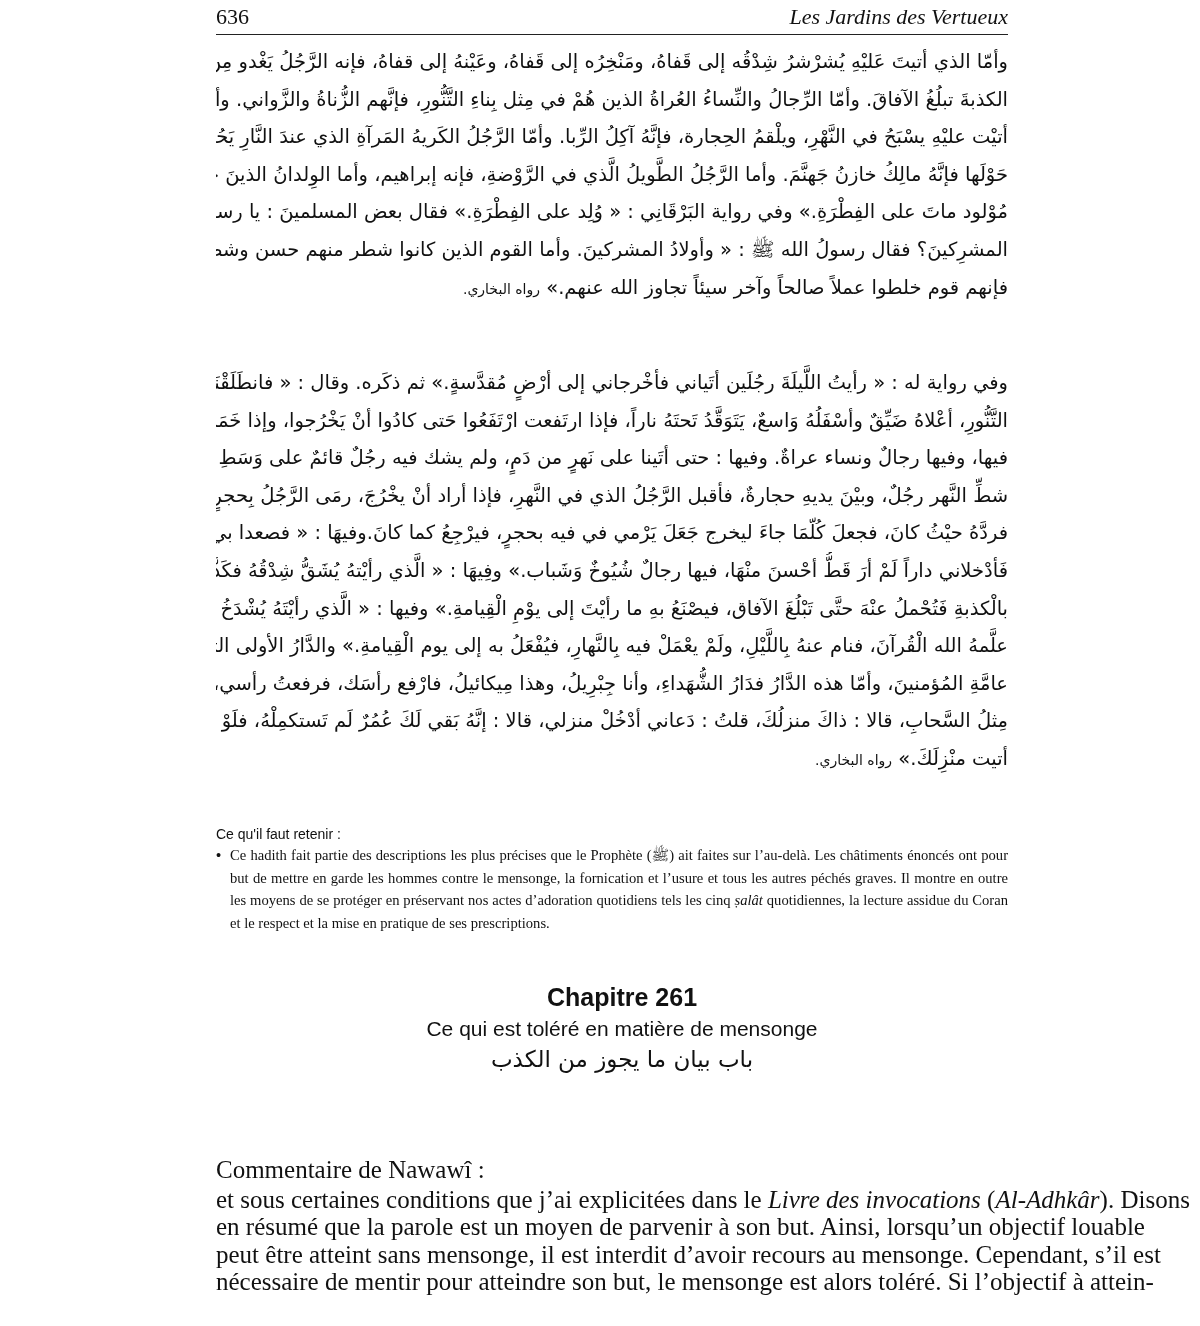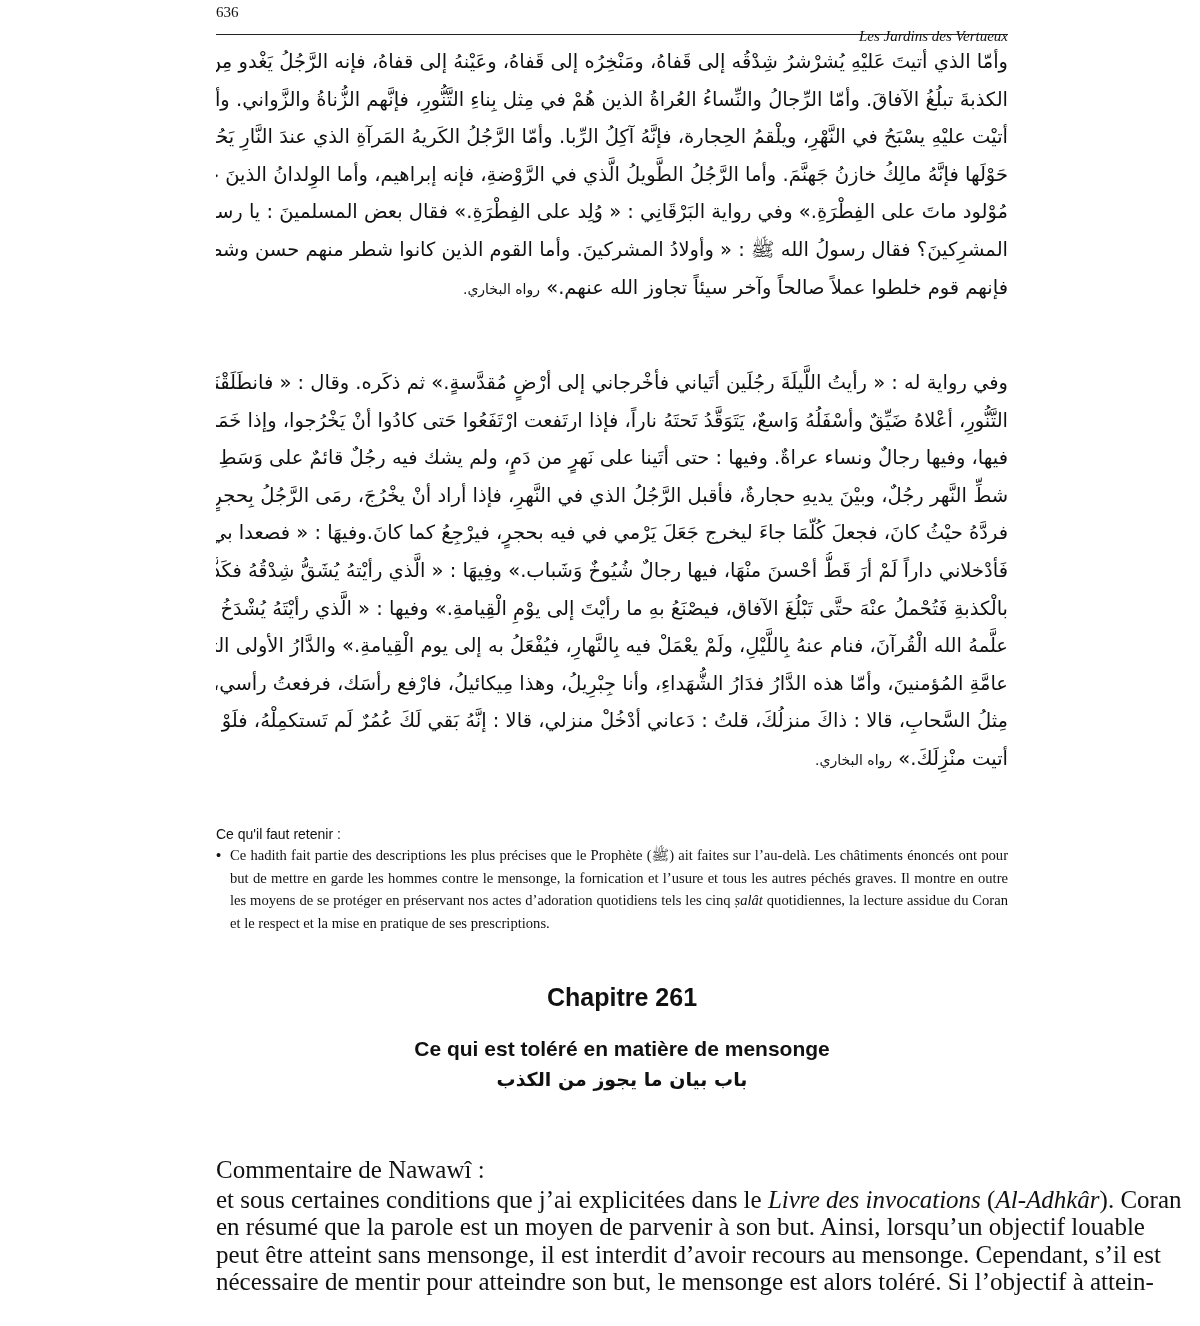--- a/index.html
+++ b/index.html
@@ -1,35 +1,35 @@
 <!DOCTYPE html>
 <html><head>
 <meta charset="utf-8">
 <style>
   html, body { margin: 0; padding: 0; background: #ffffff; }
   body { width: 1200px; height: 1326px; position: relative; overflow: hidden; color: #111; }
   .page { position: absolute; left: 216px; top: 0; width: 792px; }
-  .running-head { position: relative; height: 34px; border-bottom: 1.5px solid #222; font-family: "Liberation Serif", "DejaVu Serif", serif; font-size: 15px; }
+  .running-head { position: relative; height: 34px; border-bottom: 1.5px solid #222; font-family: "Liberation Serif", "DejaVu Serif", serif; font-size: 22px; }
   .running-head .pageno { position: absolute; left: 0; top: 4px; }
-  .running-head .booktitle { position: absolute; right: 0; top: 4px; font-style: italic; margin-top: 24px; }
+  .running-head .booktitle { position: absolute; right: 0; top: 4px; font-style: italic; }
   .arabic { direction: rtl; text-align: justify; text-align-last: right; font-family: "DejaVu Sans", sans-serif; font-size: 19.5px; line-height: 37.6px; margin: 0; }
   .arabic .line { display: block; text-align: justify; text-align-last: justify; white-space: nowrap; overflow: hidden; }
   .arabic .line.last { text-align-last: right; }
   .arabic .src { font-size: 14px; }
   .block1 { position: absolute; top: 43px; left: 0; width: 792px; }
   .block2 { position: absolute; top: 364px; left: 0; width: 792px; }
   .retain { position: absolute; top: 826px; left: 0; width: 792px; }
   .retain-title { font-family: "Liberation Sans", sans-serif; font-size: 14px; margin: 0 0 2px 0; }
   .retain-list { list-style: none; margin: 0; padding: 0; }
   .retain-item { position: relative; padding-left: 14px; font-family: "Liberation Serif", serif; font-size: 14.6px; line-height: 22.5px; text-align: justify; }
   .retain-item .bullet { position: absolute; left: 0; top: 0; font-family: "Liberation Sans", sans-serif; }
   .chapter { position: absolute; top: 980px; left: 10px; width: 792px; text-align: center; }
   .chapter-num { font-family: "Liberation Sans", sans-serif; font-weight: bold; font-size: 25px; line-height: 34px; }
-  .chapter-title { font-family: "Liberation Sans", sans-serif; font-weight: bold; font-size: 21px; line-height: 30px; margin-top: 20px; }
-  .chapter-ar { direction: rtl; font-family: "DejaVu Sans", sans-serif; font-weight: bold; font-size: 19px; line-height: 30px; }
+  .chapter-title { font-family: "Liberation Sans", sans-serif; font-weight: normal; font-size: 21px; line-height: 30px; margin-top: 0; }
+  .chapter-ar { direction: rtl; font-family: "DejaVu Sans", sans-serif; font-weight: normal; font-size: 23px; line-height: 30px; }
   .commentary { position: absolute; top: 1156px; left: 0; width: 792px; font-family: "Liberation Serif", serif; font-size: 25px; line-height: 27.5px; }
   .commentary .label { margin: 0 0 2px 0; }
   .commentary .body { text-align: justify; margin: 0; }
   .commentary .body .ln { display: block; text-align: justify; text-align-last: justify; white-space: nowrap; }
   i { font-style: italic; }
 </style>
 </head>
 <body>
 
 <div class="page">
@@ -75,20 +75,20 @@
 
   <div class="chapter">
     <div class="chapter-num">Chapitre 261</div>
     <div class="chapter-title">Ce qui est toléré en matière de mensonge</div>
     <div class="chapter-ar">باب بيان ما يجوز من الكذب</div>
   </div>
 
   <div class="commentary">
     <p class="label">Commentaire de Nawawî :</p>
     <p class="body">
-      <span class="ln"><span>et sous certaines conditions que j’ai explicitées dans le </span><i>Livre des invocations</i><span> (</span><i>Al-Adhkâr</i><span>). Coran</span></span>
+      <span class="ln"><span>et sous certaines conditions que j’ai explicitées dans le </span><i>Livre des invocations</i><span> (</span><i>Al-Adhkâr</i><span>). Disons</span></span>
       <span class="ln">en résumé que la parole est un moyen de parvenir à son but. Ainsi, lorsqu’un objectif louable</span>
       <span class="ln">peut être atteint sans mensonge, il est interdit d’avoir recours au mensonge. Cependant, s’il est</span>
       <span class="ln">nécessaire de mentir pour atteindre son but, le mensonge est alors toléré. Si l’objectif à attein-</span>
     </p>
   </div>
 
 </div>
 
 </body></html>

